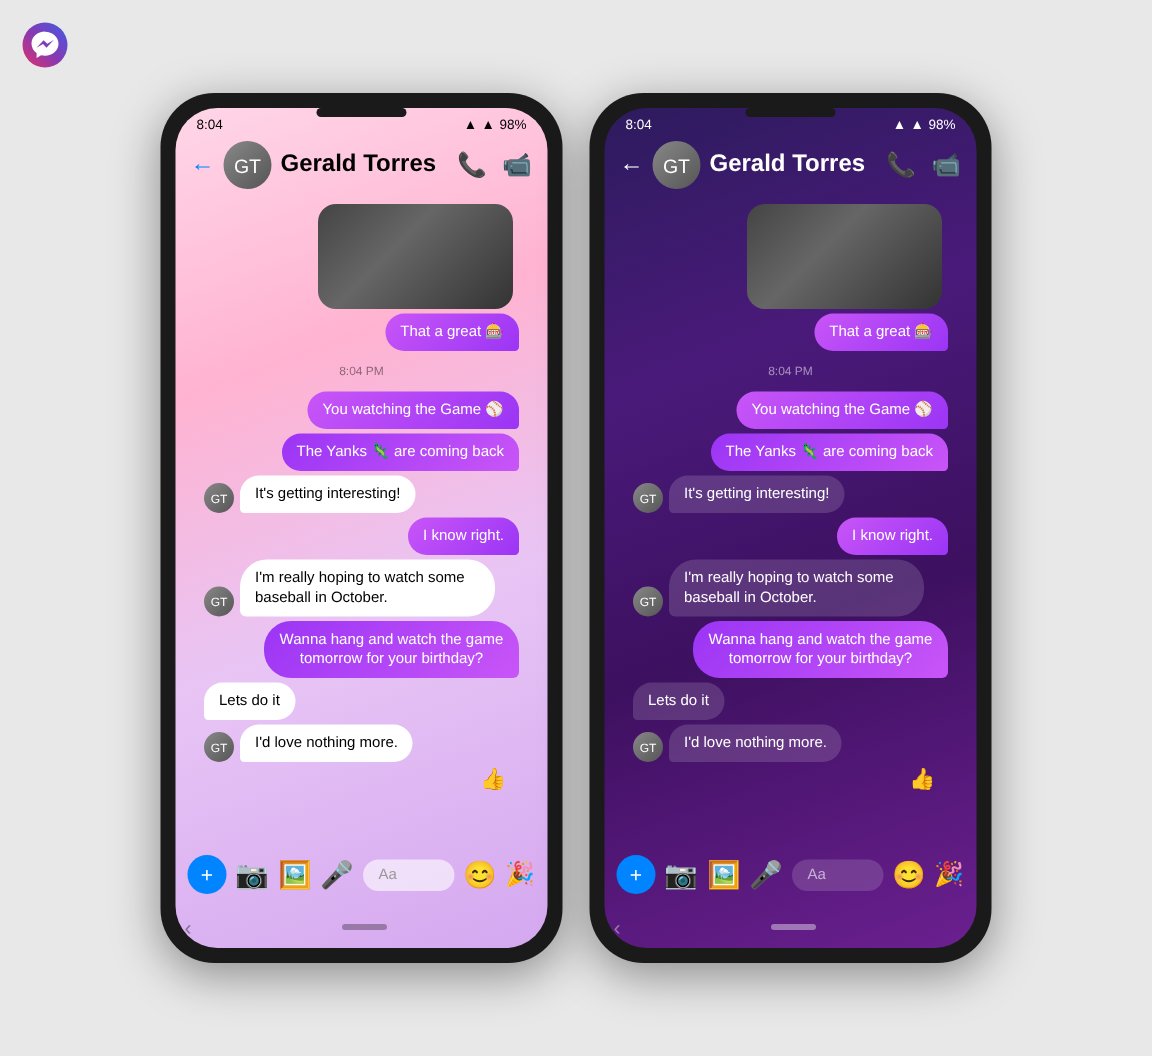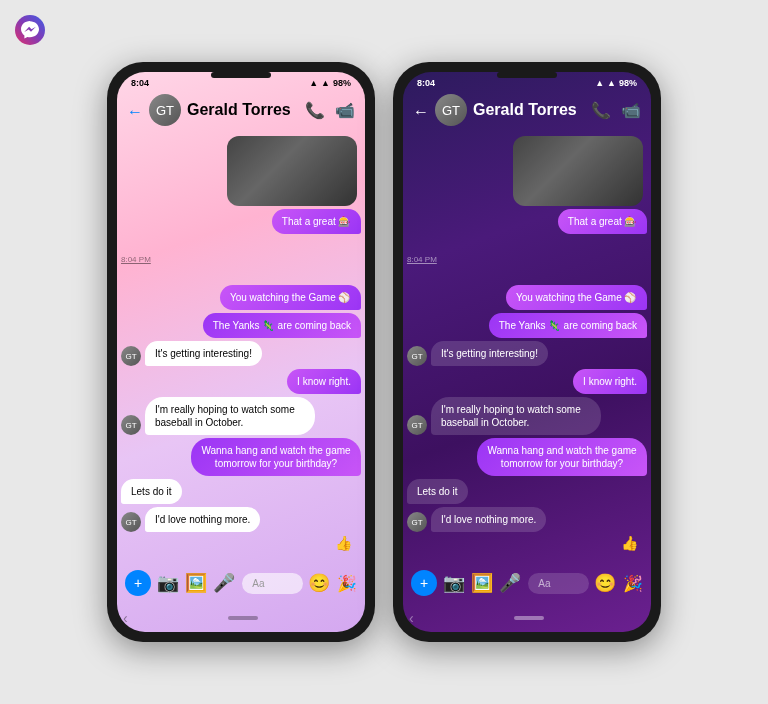--- a/index.html
+++ b/index.html
@@ -80,21 +80,21 @@
       z-index: 10;
     }
 
     
     .status-bar {
       display: flex;
       align-items: center;
       justify-content: space-between;
       padding: 6px 14px 2px;
       font-size: 9px;
-      font-weight: 700;
+      font-weight: 400;
       color: #000;
       flex-shrink: 0;
     }
     .phone-dark .status-bar { color: #fff; }
 
     .status-right {
       display: flex;
       align-items: center;
       gap: 3px;
     }
@@ -146,21 +146,21 @@
     .header-icon {
       color: #0084ff;
       font-size: 16px;
     }
     .phone-dark .header-icon { color: #fff; }
 
     
     .chat-area {
       flex: 1;
       overflow: hidden;
-      padding: 4px 4px;
+      padding: 4px 19px;
       display: flex;
       flex-direction: column;
       gap: 3px;
     }
 
     
     .img-preview {
       width: 130px;
       height: 70px;
       background: linear-gradient(135deg, #333 0%, #555 50%, #222 100%);
@@ -233,25 +233,24 @@
       background: #fff;
       color: #000;
       border-bottom-left-radius: 4px;
     }
     .phone-dark .bubble.incoming-white {
       background: rgba(255,255,255,0.15);
       color: #fff;
     }
 
     .timestamp {
-      text-align: left;
+      text-align: center;
       font-size: 8px;
       color: rgba(0,0,0,0.45);
-      margin: 18px 0;
-      text-decoration: underline;
+      margin: 6px 0;
     }
     .phone-dark .timestamp { color: rgba(255,255,255,0.5); }
 
     
     .emoji-reaction {
       font-size: 14px;
       text-align: right;
       padding-right: 8px;
     }
 

